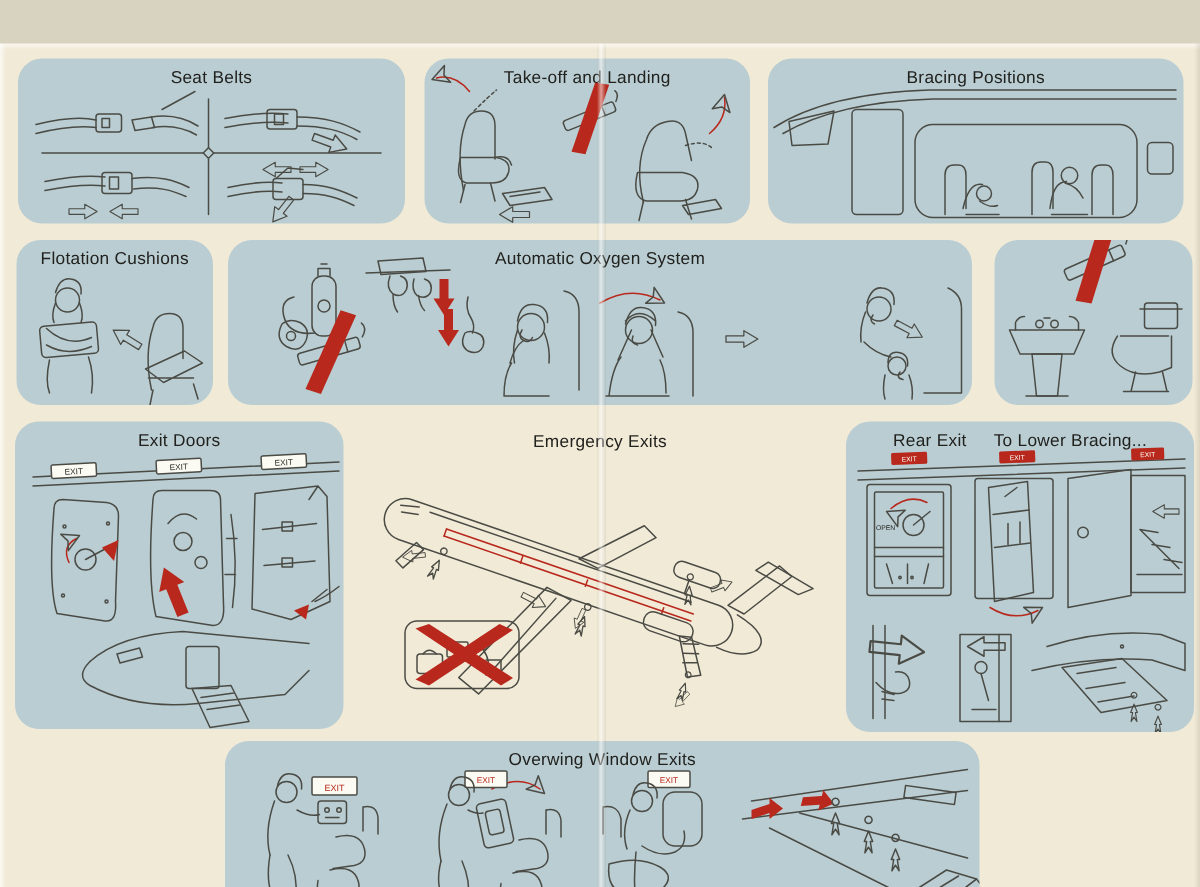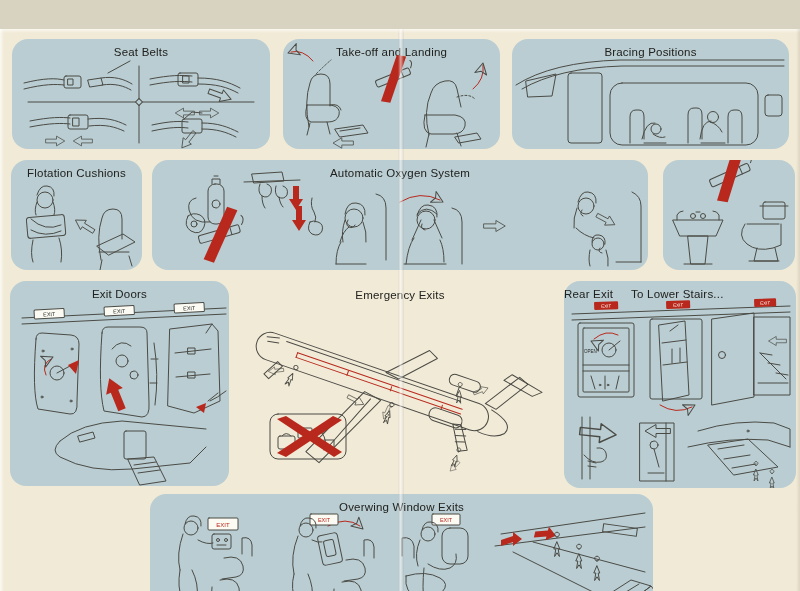--- a/index.html
+++ b/index.html
@@ -7,21 +7,21 @@
     position:relative;width:800px;height:591px;overflow:hidden;
     background:#f1ead7;
     font-family:"Liberation Sans", sans-serif;
     margin-top:29px;
   }
   .panel{position:absolute;background:#b9cdd2;border-radius:16px;}
   .panel-title{
     position:absolute;top:7px;left:0;right:0;text-align:center;
     font-size:11.5px;color:#21211e;letter-spacing:.2px;white-space:pre;
   }
-  .title-row{display:flex;gap:18px;}
+  .title-row{display:flex;justify-content:center;gap:18px;}
   .panel svg,.zone svg{position:absolute;left:0;top:0;}
   .zone{position:absolute;}
   
   svg path,svg line,svg rect,svg circle,svg ellipse,svg polygon,svg polyline{
     fill:none;stroke:#4b4b45;stroke-width:1;stroke-linecap:round;stroke-linejoin:round;
   }
   svg .rd{fill:#b9281c !important;stroke:none !important;}
   svg .rdl{stroke:#b9281c !important;fill:none !important;}
   svg .dk{fill:#3c3c38 !important;stroke:none !important;}
   svg .wh{fill:#fbfaf3 !important;stroke:#4b4b45;}
@@ -381,21 +381,21 @@
           <path d="M60,19 q6,8 2,17 M62,26 h10 v9 h-10"></path>
         <polygon class="rd" points="15,5 24,2 80,38 72,43"></polygon>
         <polygon class="rd" points="71,2 80,6 24,43 15,39"></polygon>
       </g>
     </svg>
   </div>
 
   <div class="panel" style="left:564px;top:252px;width:232px;height:207px">
     <div class="panel-title title-row">
       <span>Rear Exit</span>
-      <span>To Lower Stairs...</span>
+      <span>To Lower Bracing...</span>
     </div>
     <svg width="232" height="207" viewBox="0 0 232 207">
       <path d="M8,33 L226,25 M8,39 L226,31"></path>
       <g transform="translate(30,21) rotate(-2)">
         <rect class="rd" x="0" y="0" width="24" height="8" rx="1"></rect>
         <text class="whtxt" x="12" y="6" font-size="4.5" text-anchor="middle">EXIT</text>
       </g>
       <g transform="translate(102,20) rotate(-2)">
         <rect class="rd" x="0" y="0" width="24" height="8" rx="1"></rect>
         <text class="whtxt" x="12" y="6" font-size="4.5" text-anchor="middle">EXIT</text>

